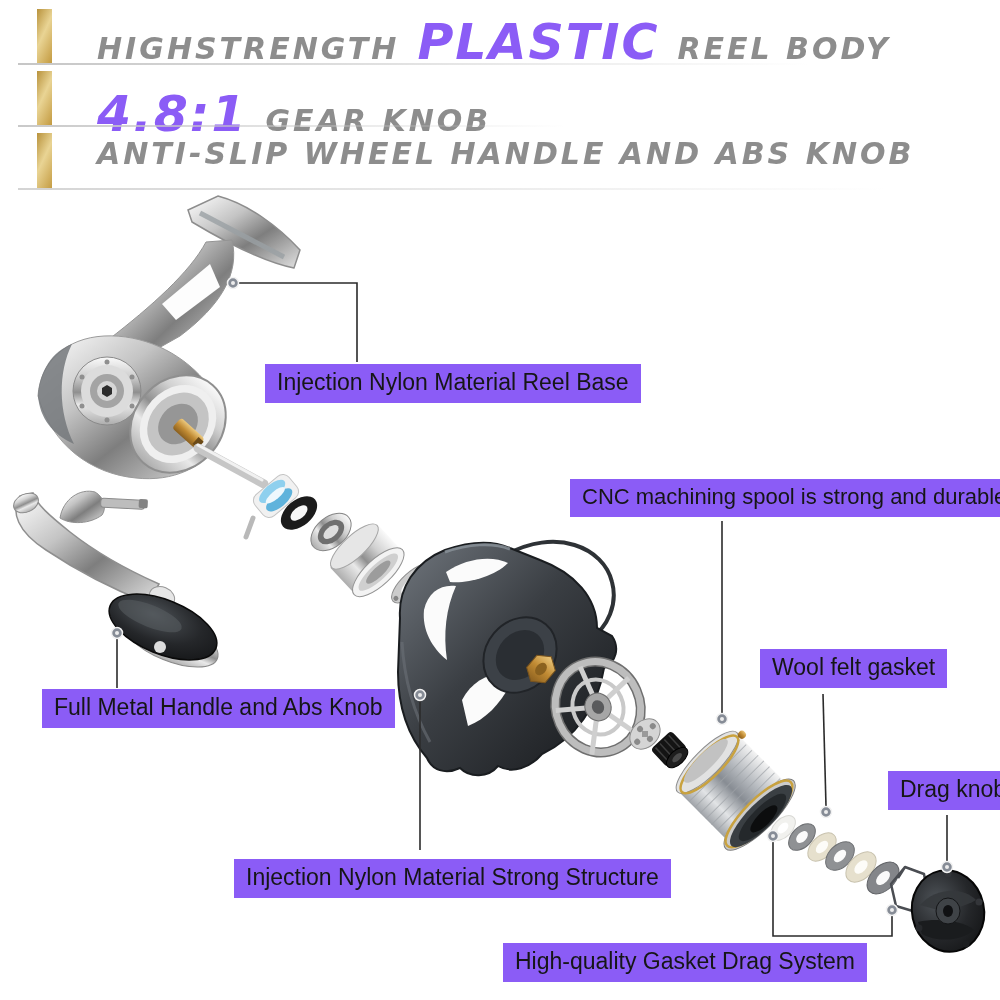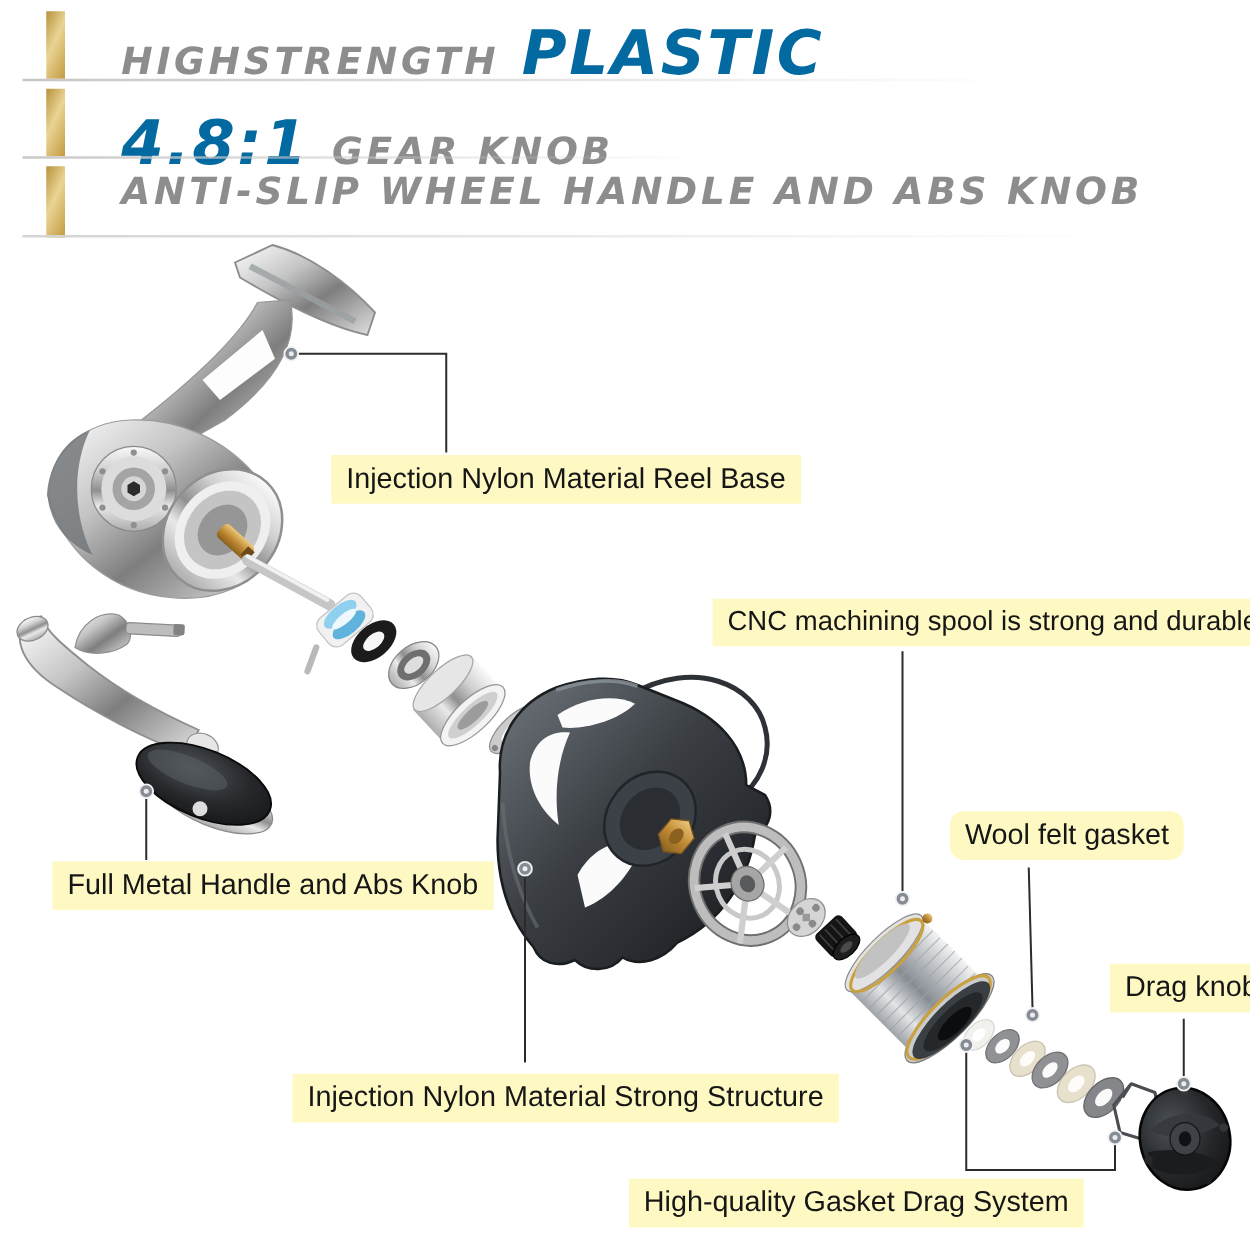--- a/index.html
+++ b/index.html
@@ -15,52 +15,53 @@
   .accent-bar{
     position:absolute;width:15px;background:linear-gradient(115deg,#b8923c 0%,#e9d494 45%,#c39a40 100%);
   }
   #bar1{left:37px;top:9px;height:54px;}
   #bar2{left:37px;top:71px;height:54px;}
   #bar3{left:37px;top:133px;height:57px;}
   #row1{top:14px;}
   #row2{top:86px;}
   #row3{top:136px;}
   .seg.muted{color:#8d8d8d;font-size:30px;letter-spacing:3px;}
-  .seg.strong{color:#0369a1;font-size:49px;letter-spacing:2px;}
+  .seg.strong{color:#8b5cf6;font-size:49px;letter-spacing:2px;}
   .underline{position:absolute;height:2px;}
   #ul1{left:18px;top:63px;width:792px;background:linear-gradient(90deg,#c6c6c6,rgba(198,198,198,0));}
   #ul2{left:18px;top:125px;width:548px;background:linear-gradient(90deg,#c9c9c9,rgba(201,201,201,0));}
   #ul3{left:18px;top:188px;width:868px;background:linear-gradient(90deg,#d4d4d4,rgba(212,212,212,0));}
   
   svg.diagram{position:absolute;left:0;top:0;}
   .callout{
-    position:absolute;background:#fef9c3;color:#161616;font-size:23px;
+    position:absolute;background:#8b5cf6;color:#161616;font-size:23px;
     line-height:1.25;padding:4px 12px 6px;white-space:nowrap;
     font-family:"Liberation Sans",sans-serif;
   }
   #cl-reel-base{left:265px;top:364px;}
   #cl-spool{left:570px;top:479px;font-size:22px;}
-  #cl-wool{left:760px;top:649px;border-radius:11px;}
+  #cl-wool{left:760px;top:649px;}
   #cl-dragknob{left:888px;top:771px;}
   #cl-handle{left:42px;top:689px;}
   #cl-structure{left:234px;top:859px;}
   #cl-dragsystem{left:503px;top:943px;}
 </style>
 </head>
 <body>
 
 <div class="stage">
 
   <span class="accent-bar" id="bar1"></span>
   <span class="accent-bar" id="bar2"></span>
   <span class="accent-bar" id="bar3"></span>
 
   <div class="feature-row" id="row1">
     <span class="seg muted">HIGHSTRENGTH</span>
     <span class="seg strong">PLASTIC</span>
+    <span class="seg muted">REEL BODY</span>
   </div>
   <div class="feature-row" id="row2">
     <span class="seg strong">4.8:1</span>
     <span class="seg muted">GEAR KNOB</span>
   </div>
   <div class="feature-row" id="row3">
     <span class="seg muted">ANTI-SLIP WHEEL HANDLE AND ABS KNOB</span>
   </div>
 
   <div class="underline" id="ul1"></div>

